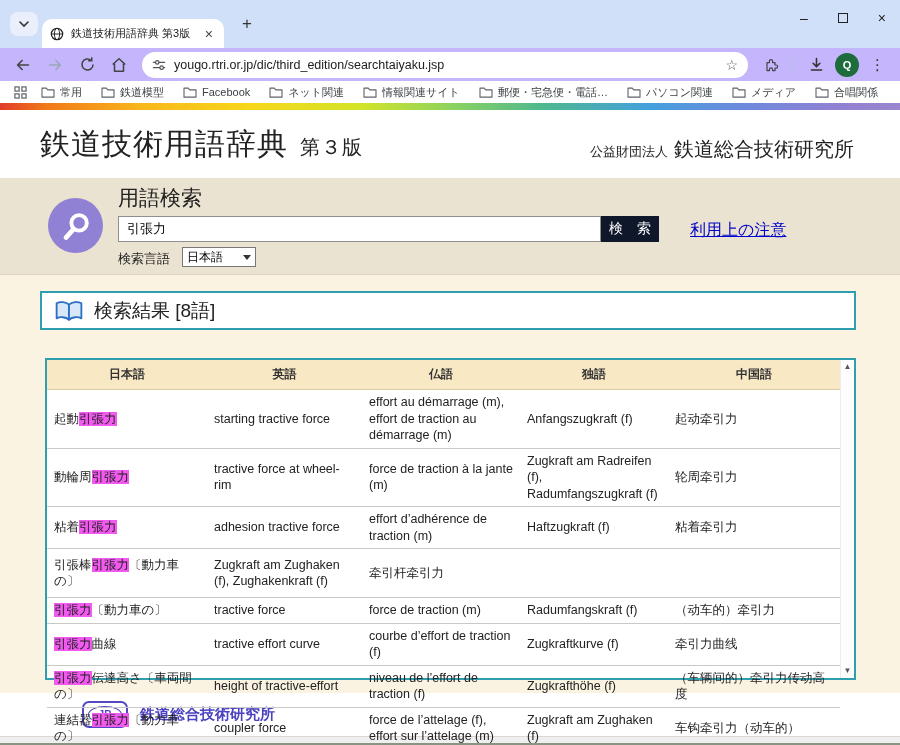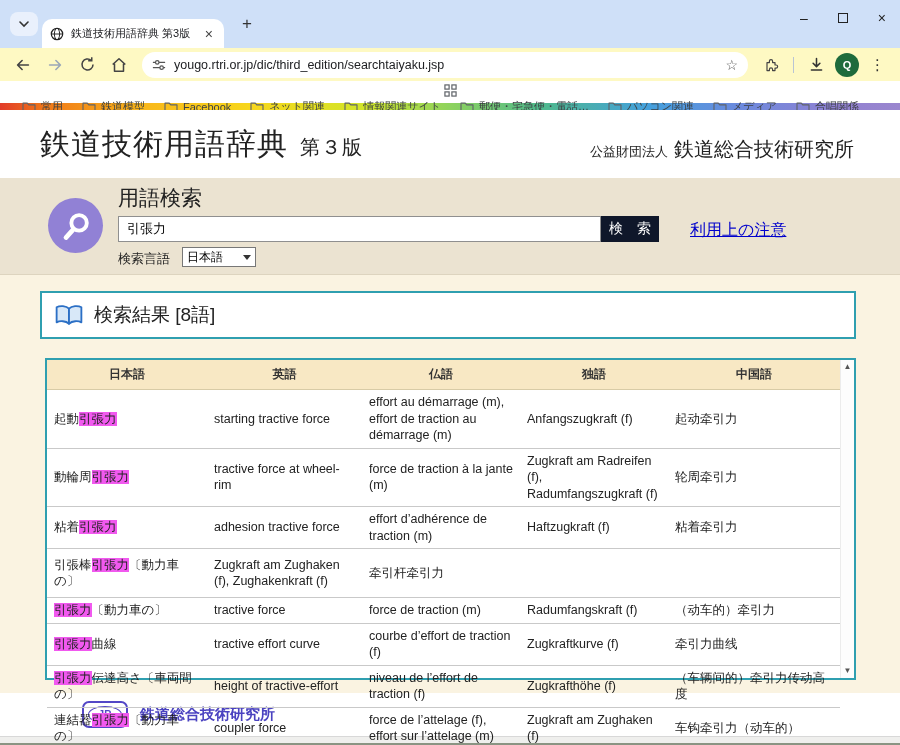--- a/index.html
+++ b/index.html
@@ -11,30 +11,30 @@
   .tabstrip { height:48px; background:#cfe0f8; display:flex; align-items:flex-end; position:relative; }
   .tab-search-btn { align-self:center; margin-left:10px; width:28px; height:24px; background:#e9f0fc; border-radius:8px; display:flex; align-items:center; justify-content:center; cursor:pointer; }
   .tab { margin-left:4px; height:29px; width:182px; background:#fff; border-radius:10px 10px 0 0; display:flex; align-items:center; padding:0 8px; gap:7px; }
   .tab-title { font-size:11px; color:#202124; white-space:nowrap; overflow:hidden; flex:1; }
   .tab-close { font-size:14px; color:#444; cursor:pointer; padding:0 3px; }
   .newtab-btn { align-self:center; margin-left:12px; font-size:17px; color:#333; cursor:pointer; padding:0 6px; }
   .win-controls { position:absolute; right:14px; top:0; height:35px; display:flex; align-items:center; gap:30px; }
   .win-controls span { font-size:14px; color:#222; cursor:pointer; line-height:1; }
   .wc-max { width:10px; height:10px; border:1.3px solid #222; display:inline-block; }
 
-  .toolbar { height:33px; background:#fef9c3; display:flex; align-items:center; padding:0 10px; gap:6px; }
+  .toolbar { height:33px; background:#c4b5fd; display:flex; align-items:center; padding:0 10px; gap:6px; }
   .tool-ic { width:26px; height:26px; display:flex; align-items:center; justify-content:center; cursor:pointer; flex:0 0 auto; }
   .addressbar { flex:1; height:26px; background:#fff; border-radius:13px; display:flex; align-items:center; padding:0 10px; gap:8px; margin:0 4px; }
   .url-text { flex:1; font-size:12.5px; color:#202124; white-space:nowrap; overflow:hidden; }
   .star { font-size:14px; color:#555; cursor:pointer; }
   .divider-v { width:1px; height:16px; background:#b9c4d4; margin:0 3px; }
   .avatar { width:24px; height:24px; border-radius:50%; background:#1e6b3c; color:#fff; font-size:11px; font-weight:bold; display:flex; align-items:center; justify-content:center; cursor:pointer; }
   .dots { font-size:15px; color:#333; cursor:pointer; padding:0 5px; }
 
-  .bookmarksbar { height:22px; background:#fff; display:flex; align-items:center; padding:0 10px; font-size:11px; color:#3c4043;flex-direction:column; }
+  .bookmarksbar { height:22px; background:#fff; display:flex; align-items:center; padding:0 10px; font-size:11px; color:#3c4043; }
   .bm-item { display:flex; align-items:center; gap:5px; margin-right:19px; cursor:pointer; white-space:nowrap; }
   .bm-divider { width:1px; height:13px; background:#d0d4da; margin:0 9px 0 2px; }
   .bm-overflow { margin-left:auto; font-size:13px; color:#444; cursor:pointer; padding:0 6px; }
   .rainbow { height:7px; background:linear-gradient(90deg,#e23c2a 0%,#f07818 5%,#f9b81b 16%,#f7d71c 28%,#d3e428 40%,#8ed35e 50%,#4fb98c 60%,#44a0dc 72%,#6b8ade 82%,#9181d2 93%,#9a86ce 100%); }
 
   
   .page-header { height:68px; background:#fff; position:relative; }
   .site-title { position:absolute; left:40px; top:14px; font-size:30px; color:#222; letter-spacing:1px; }
   .site-edition { font-size:20px; margin-left:12px; }
   .org-line { position:absolute; right:46px; top:26px; font-size:20px; color:#222; }
@@ -44,21 +44,21 @@
   .search-badge { position:absolute; left:48px; top:20px; width:55px; height:55px; border-radius:50%; background:#9181d5; display:flex; align-items:center; justify-content:center; }
   .search-heading { position:absolute; left:118px; top:6px; font-size:21px; color:#222; }
   .search-input { position:absolute; left:118px; top:38px; width:483px; height:26px; border:1px solid #8f8f8f; background:#fff; font-size:13px; padding:0 8px; font-family:inherit; }
   .search-btn { position:absolute; left:601px; top:38px; width:58px; height:26px; background:#0f172a; color:#fff; border:none; font-size:14px; cursor:pointer; font-family:inherit; }
   .notice-link { position:absolute; left:690px; top:42px; font-size:16px; color:#0000cc; text-decoration:underline; cursor:pointer; }
   .lang-label { position:absolute; left:118px; top:72px; font-size:13px; color:#222; }
   .lang-select { position:absolute; left:182px; top:69px; width:74px; height:20px; background:#fff; border:1px solid #777; font-size:12px; display:flex; align-items:center; padding:0 4px; cursor:pointer; }
   .lang-select .caret { margin-left:auto; width:0; height:0; border-left:4px solid transparent; border-right:4px solid transparent; border-top:5px solid #333; }
 
   .results { height:418px; background:#faf3e1; position:relative; }
-  .results-box { position:absolute; left:40px; right:44px; top:16px; height:48px; background:#fff; border:2px solid #2f9fb0; display:flex; align-items:center; padding:0 12px; gap:10px; }
+  .results-box { position:absolute; left:40px; right:44px; top:16px; height:39px; background:#fff; border:2px solid #2f9fb0; display:flex; align-items:center; padding:0 12px; gap:10px; }
   .results-heading { font-size:19px; color:#222; }
 
   .dict-table { position:absolute; left:45px; top:83px; width:811px; height:322px; background:#fff; border:2px solid #2f9fb0; }
   .grid-head, .tr { display:grid; grid-template-columns:160px 155px 158px 148px 1fr; width:793px; }
   .grid-head { background:#f8e8c4; border-bottom:1px solid #d8cba6; }
   .th { font-size:12px; font-weight:bold; color:#333; text-align:center; padding:6px 4px; }
   .tr { border-bottom:1px solid #c9c9c9; }
   .td { font-size:12.5px; color:#222; line-height:1.32; padding:4px 7px; display:flex; align-items:center; }
   .td > div { width:100%; }
   .tr:nth-child(1){min-height:53px} .tr:nth-child(2){min-height:37px}

